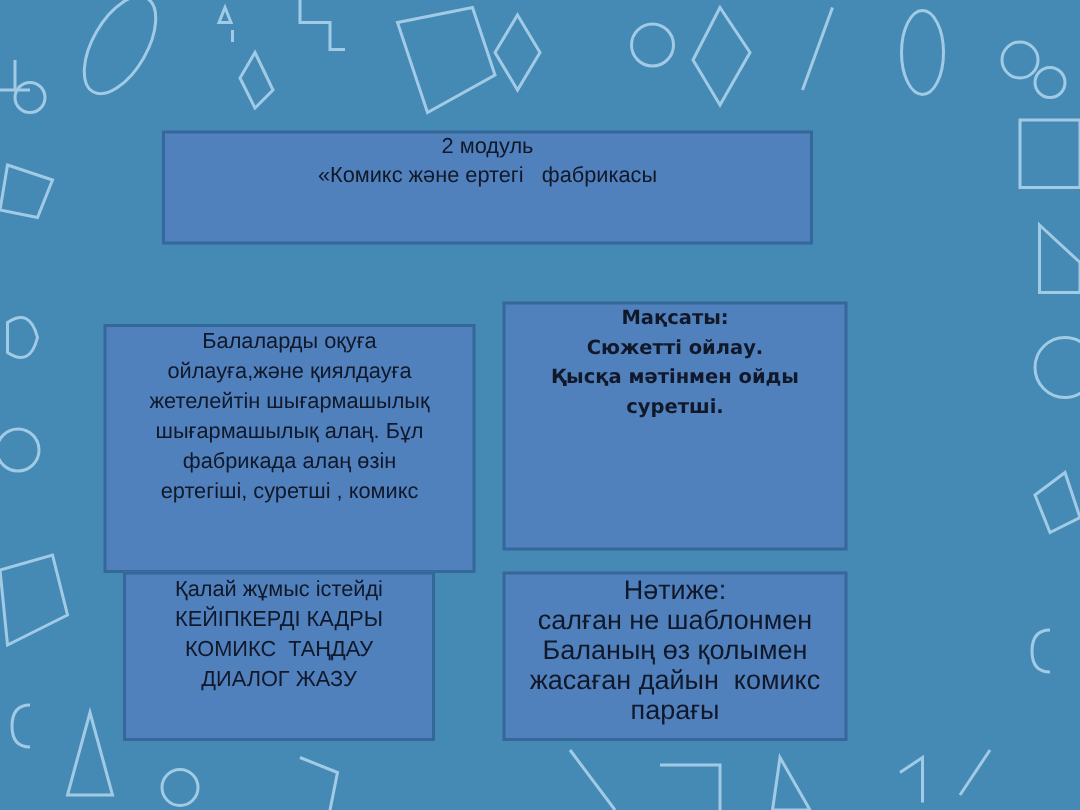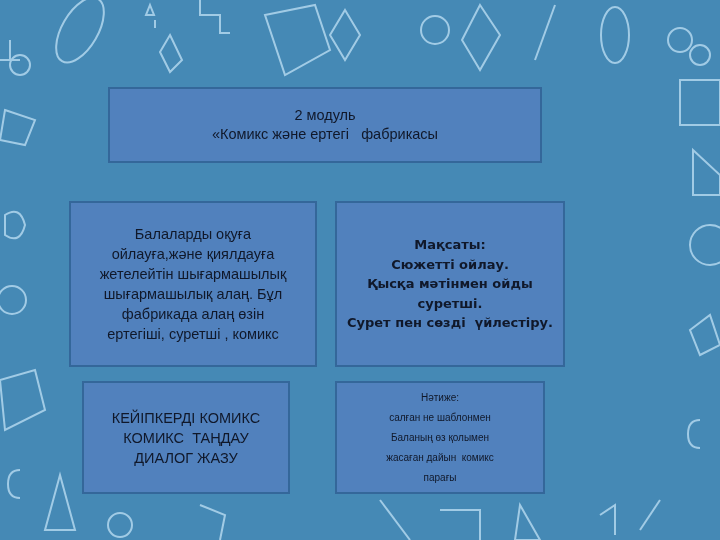--- a/index.html
+++ b/index.html
@@ -9,30 +9,30 @@
       font-family: "Liberation Sans", "DejaVu Sans", sans-serif;
     }
     .bg-layer { position: absolute; inset: 0; pointer-events: none; }
     .box {
       position: absolute;
       background: #5181bd;
       border: 2px solid #34679a;
       box-sizing: border-box;
       color: #10182a;
       text-align: center;
-      display: flex; flex-direction: column; justify-content: center; align-items: center;
+      display: flex; flex-direction: column; align-items: center;
       font-size: 14px; line-height: 19px;
     }
     .box .line { display: block; white-space: pre; }
     .bold .line { font-weight: bold; font-family: "DejaVu Sans", sans-serif; font-size: 13px; line-height: 19.5px; }
     #title-box { left: 108px; top: 87px; width: 434px; height: 76px; font-size: 14.5px; line-height: 19px; }
-    #box-desc { left: 69px; top: 201px; width: 248px; height: 166px; font-size: 14.5px; line-height: 20px; }
+    #box-desc { left: 69px; top: 216px; width: 248px; height: 166px; font-size: 14.5px; line-height: 20px; }
     #box-goals { left: 335px; top: 201px; width: 230px; height: 166px; }
     #box-howto { left: 82px; top: 381px; width: 208px; height: 113px; font-size: 14.5px; line-height: 20px; }
-    #box-result { left: 335px; top: 381px; width: 210px; height: 113px; font-size: 10px; line-height: 20px; }
+    #box-result { left: 335px; top: 381px; width: 230px; height: 113px; font-size: 18px; line-height: 20px; }
   </style>
 </head>
 <body>
 
 <div class="bg-layer">
   <svg width="720" height="540" viewBox="0 0 720 540">
     <g fill="none" stroke="#b9dcf2" stroke-width="2" opacity="0.8">
 
       <ellipse cx="80" cy="30" rx="18" ry="36" transform="rotate(30 80 30)"></ellipse>
       <path d="M150 5 l4 10 l-8 0 z M155 20 l0 8"></path>
@@ -85,25 +85,25 @@
   <span class="line">шығармашылық алаң. Бұл</span>
   <span class="line">фабрикада алаң өзін</span>
   <span class="line">ертегіші, суретші , комикс</span>
 </div>
 
 <div class="box bold" id="box-goals">
   <span class="line">Мақсаты:</span>
   <span class="line">Сюжетті ойлау.</span>
   <span class="line">Қысқа мәтінмен ойды</span>
   <span class="line">суретші.</span>
-  <span class="line">Сурет пен сөзді  үйлестіру.</span>
 </div>
 
 <div class="box" id="box-howto">
-  <span class="line">КЕЙІПКЕРДІ КОМИКС</span>
+  <span class="line">Қалай жұмыс істейді</span>
+  <span class="line">КЕЙІПКЕРДІ КАДРЫ</span>
   <span class="line">КОМИКС  ТАҢДАУ</span>
   <span class="line">ДИАЛОГ ЖАЗУ</span>
 </div>
 
 <div class="box" id="box-result">
   <span class="line">Нәтиже:</span>
   <span class="line">салған не шаблонмен</span>
   <span class="line">Баланың өз қолымен</span>
   <span class="line">жасаған дайын  комикс</span>
   <span class="line">парағы</span>

